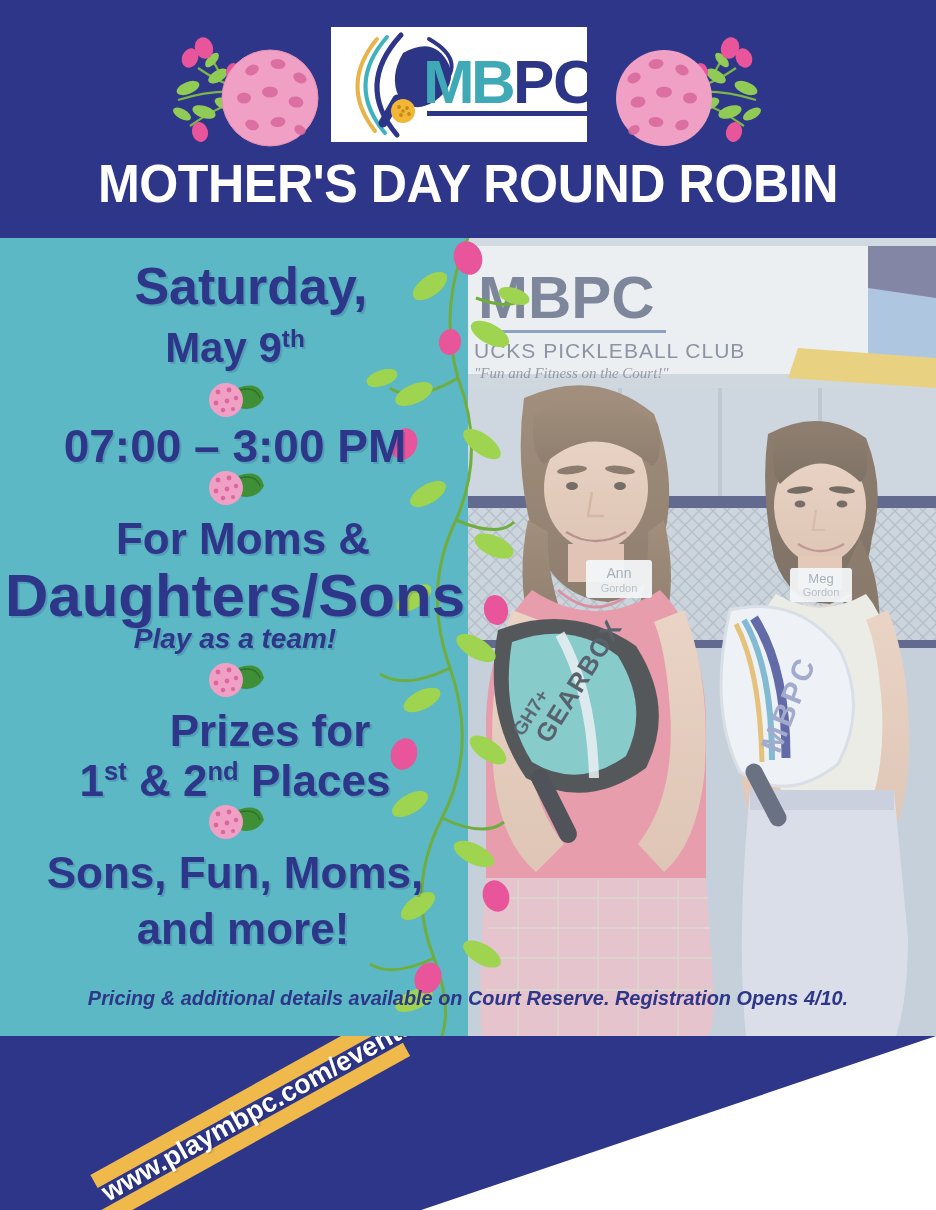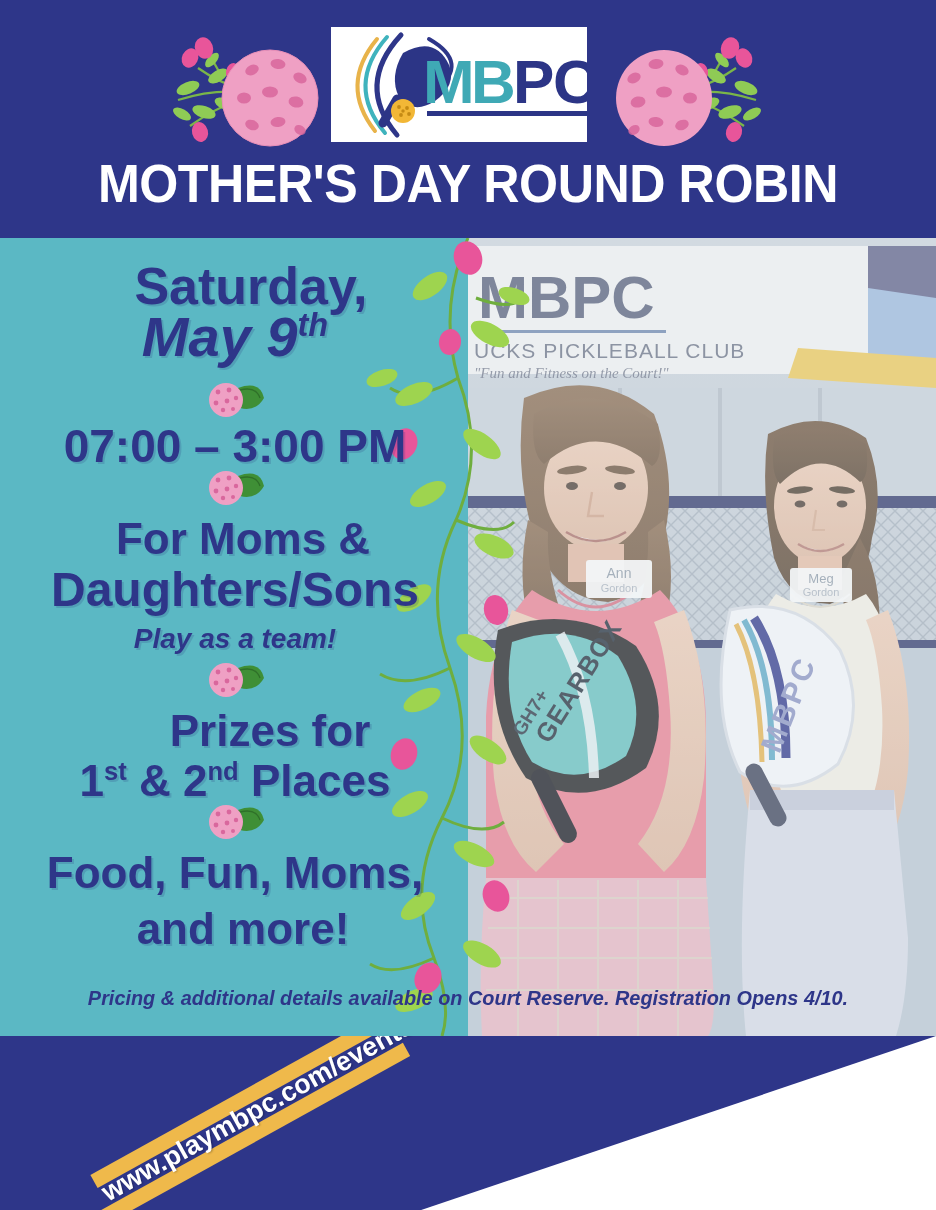--- a/index.html
+++ b/index.html
@@ -49,24 +49,24 @@
 
   .textcol {
     position:absolute; left:0; top:0; width:470px; height:798px;
     color:#2e3689; text-align:center;
   }
   .tline {
     font-weight:bold; line-height:1.03;
     text-shadow:2px 2px 0 rgba(40,50,120,0.18);
   }
   .l-date  { position:absolute; left:0; top:22px;  width:470px; font-size:52px;padding-left:32px; }
-  .l-date2 { position:absolute; left:0; top:70px;  width:470px; font-size:56px;font-style:italic; }
+  .l-date2 { position:absolute; left:0; top:88px;  width:470px; font-size:42px; }
   .l-time  { position:absolute; left:0; top:185px; width:470px; font-size:46px; }
   .l-for1  { position:absolute; left:0; top:278px; width:470px; font-size:44px;padding-left:16px; }
-  .l-for2  { position:absolute; left:0; top:327px; width:470px; font-size:48px; }
+  .l-for2  { position:absolute; left:0; top:327px; width:470px; font-size:60px; }
   .l-team  { position:absolute; left:0; top:387px; width:470px; font-size:28px;
              font-style:italic; font-weight:bold; }
   .l-prz1  { position:absolute; left:0; top:470px; width:470px; font-size:44px;margin-left:35px; }
   .l-prz2  { position:absolute; left:0; top:520px; width:470px; font-size:44px; }
   .l-food1 { position:absolute; left:0; top:612px; width:470px; font-size:44px; }
   .l-food2 { position:absolute; left:0; top:668px; width:470px; font-size:44px;padding-left:16px; }
 
   sup { font-size:0.58em; vertical-align:super; line-height:0; }
 
   .divider-ball { position:absolute; width:62px; height:44px; left:204px; }
@@ -466,21 +466,21 @@
           <circle cx="14" cy="14" r="2.4"></circle>
             <circle cx="25" cy="12" r="2.4"></circle>
           <circle cx="12" cy="25" r="2.4"></circle>
             <circle cx="23" cy="23" r="2.4"></circle>
           <circle cx="32" cy="20" r="2.2"></circle>
             <circle cx="19" cy="32" r="2.2"></circle>
           <circle cx="29" cy="31" r="2"></circle>
         </g>
       </svg>
 
-      <div class="tline l-food1">Food, Fun, Moms,</div>
+      <div class="tline l-food1">Sons, Fun, Moms,</div>
       <div class="tline l-food2">and more!</div>
     </div>
 
     <div class="fineprint">Pricing &amp; additional details available on Court Reserve. Registration Opens 4/10.</div>
   </div>
 
   <div class="footer">
     <div class="wedge"></div>
 
     <div class="urlband">

